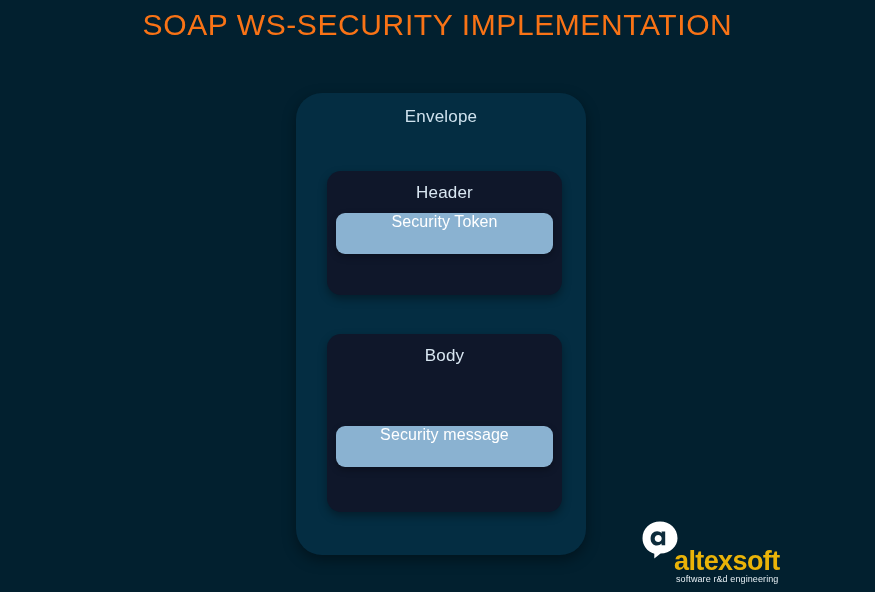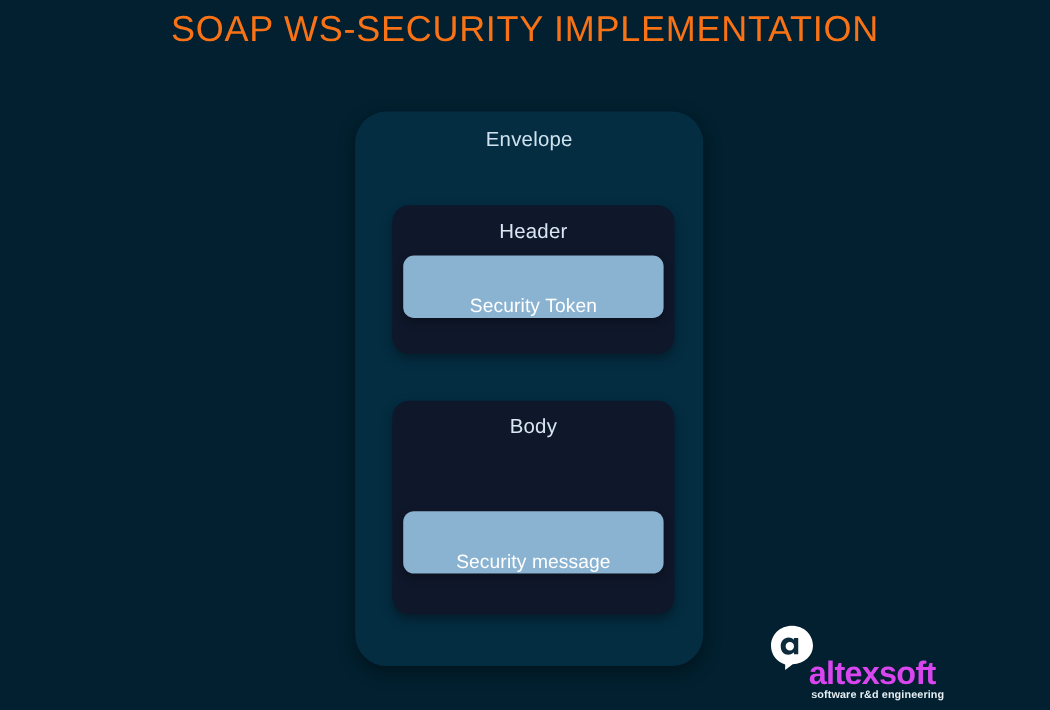--- a/index.html
+++ b/index.html
@@ -80,26 +80,26 @@
     font-size: 17px;
     font-weight: 400;
     letter-spacing: 0.2px;
   }
 
   
   .item {
     position: absolute;
     left: 9px;
     width: 217px;
-    height: 52px;
+    height: 41px;
     background: #8ab2d1;
     border-radius: 9px;
     box-shadow: 0 3px 7px rgba(0, 0, 0, 0.30);
     display: flex;
-    align-items: flex-end;
+    align-items: flex-start;
     justify-content: center;
   }
   .section.header-box .item { top: 42px; }
   .section.body-box   .item { top: 92px; }
   .item-label {
     color: #ffffff;
     font-size: 16px;
     font-weight: 400;
     letter-spacing: 0.1px;
     white-space: nowrap;
@@ -117,34 +117,34 @@
     position: absolute;
     left: 2px;
     top: 0px;
     width: 38px;
     height: 38px;
   }
   .logo-wordmark {
     position: absolute;
     left: 34px;
     top: 27px;
-    color: #d946ef;
+    color: #eab308;
     font-size: 27px;
     font-weight: bold;
     letter-spacing: -0.6px;
     line-height: 1;
     white-space: nowrap;
   }
   .logo-tagline {
     position: absolute;
     left: 36px;
     top: 54px;
     color: #e6eef3;
     font-size: 9px;
-    font-weight: 700;
+    font-weight: 400;
     letter-spacing: 0.1px;
     line-height: 1;
     white-space: nowrap;
   }
 </style>
 </head>
 <body>
 
 <div class="title">SOAP WS-SECURITY IMPLEMENTATION</div>
 

